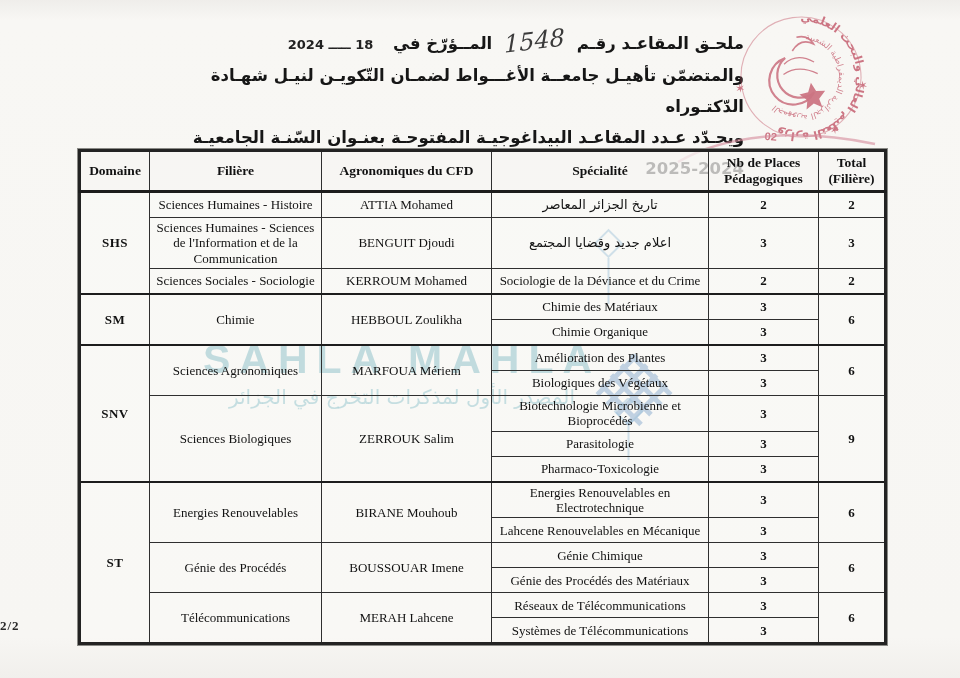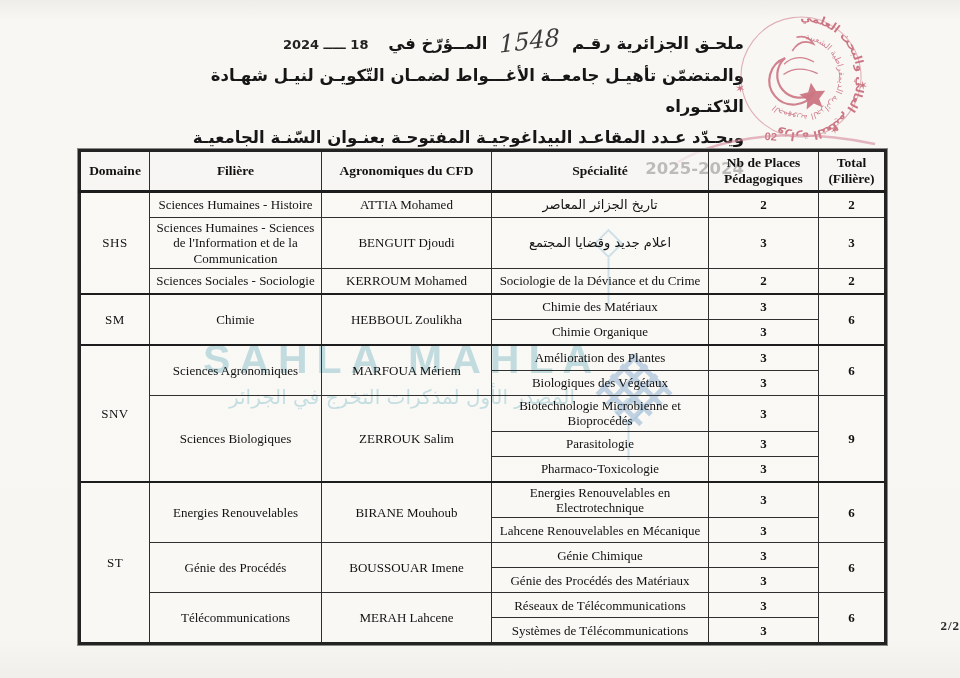--- a/index.html
+++ b/index.html
@@ -48,41 +48,41 @@
     border:1px solid #2f2f2f;text-align:center;vertical-align:middle;
     padding:2px 5px;font-size:13px;line-height:1.18;color:#121212;
     overflow:hidden;
   }
   table.places{border:3px solid #232323;box-shadow:0 0 0 1px #8a8a86;}
   table.places thead th{
     font-weight:bold;font-size:13.5px;height:34px;
     border-bottom:3px solid #1d1d1d;background:rgba(245,244,241,.6);
   }
   table.places td{height:20px;}
-  td.domain{font-weight:normal;font-size:14.5px;letter-spacing:.5px;}
+  td.domain{font-weight:bold;font-size:14.5px;letter-spacing:.5px;}
   td.num{font-weight:bold;font-size:13.5px;}
   td.ar{
     direction:rtl;font-family:"DejaVu Sans",sans-serif;font-size:13.5px;font-weight:500;
   }
   tr.section-start td{border-top:2.5px solid #1d1d1d;}
   tr.filiere-start td{border-top:1.7px solid #222;text-align:center;}
   
   .pageno{
-    position:absolute;left:0;top:618px;width:960px;text-align:right;
+    position:absolute;left:0;top:618px;width:960px;text-align:left;
     font-weight:bold;font-size:13px;letter-spacing:1px;color:#2a2a2a;
   }
 </style>
 </head>
 <body>
 
 <div class="page">
 
   <div class="hdr">
     <div class="l1">
-      <span>ملحـق الجزائرية رقـم</span>
+      <span>ملحـق المقاعـد رقـم</span>
       <span class="decision-no">1548</span>
       <span>المــؤرّخ في</span>
       <span class="date-part">18 ـــــ 2024</span>
     </div>
     <div>والمتضمّن تأهيـل جامعــة الأغـــواط لضمـان التّكويـن لنيـل شهـادة الدّكتـوراه</div>
     <div>ويحـدّد عـدد المقاعـد البيداغوجيـة المفتوحـة بعنـوان السّنـة الجامعيـة 2024-2025</div>
   </div>
 
   <svg class="stamp" viewBox="0 0 150 142">
     <defs>

